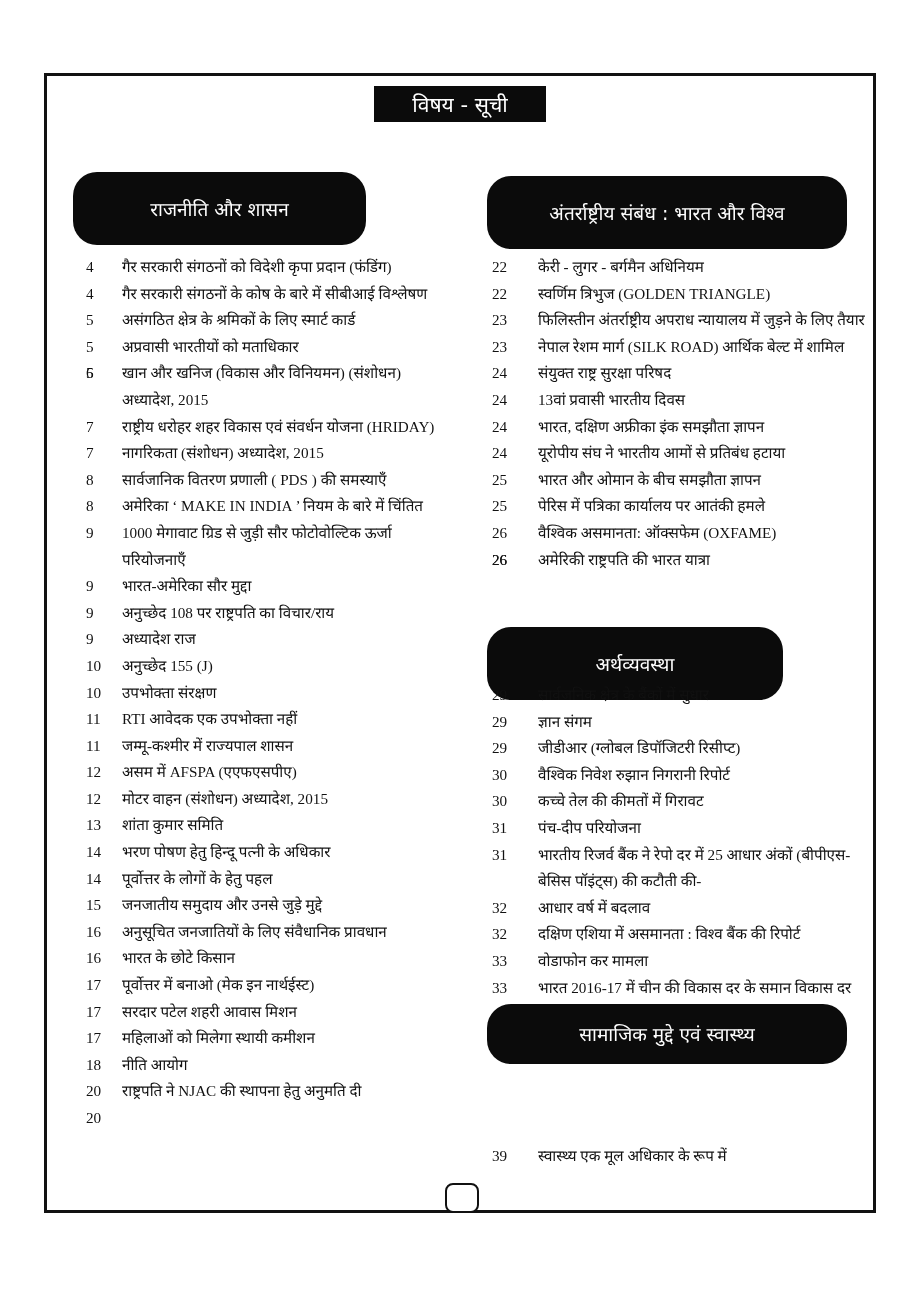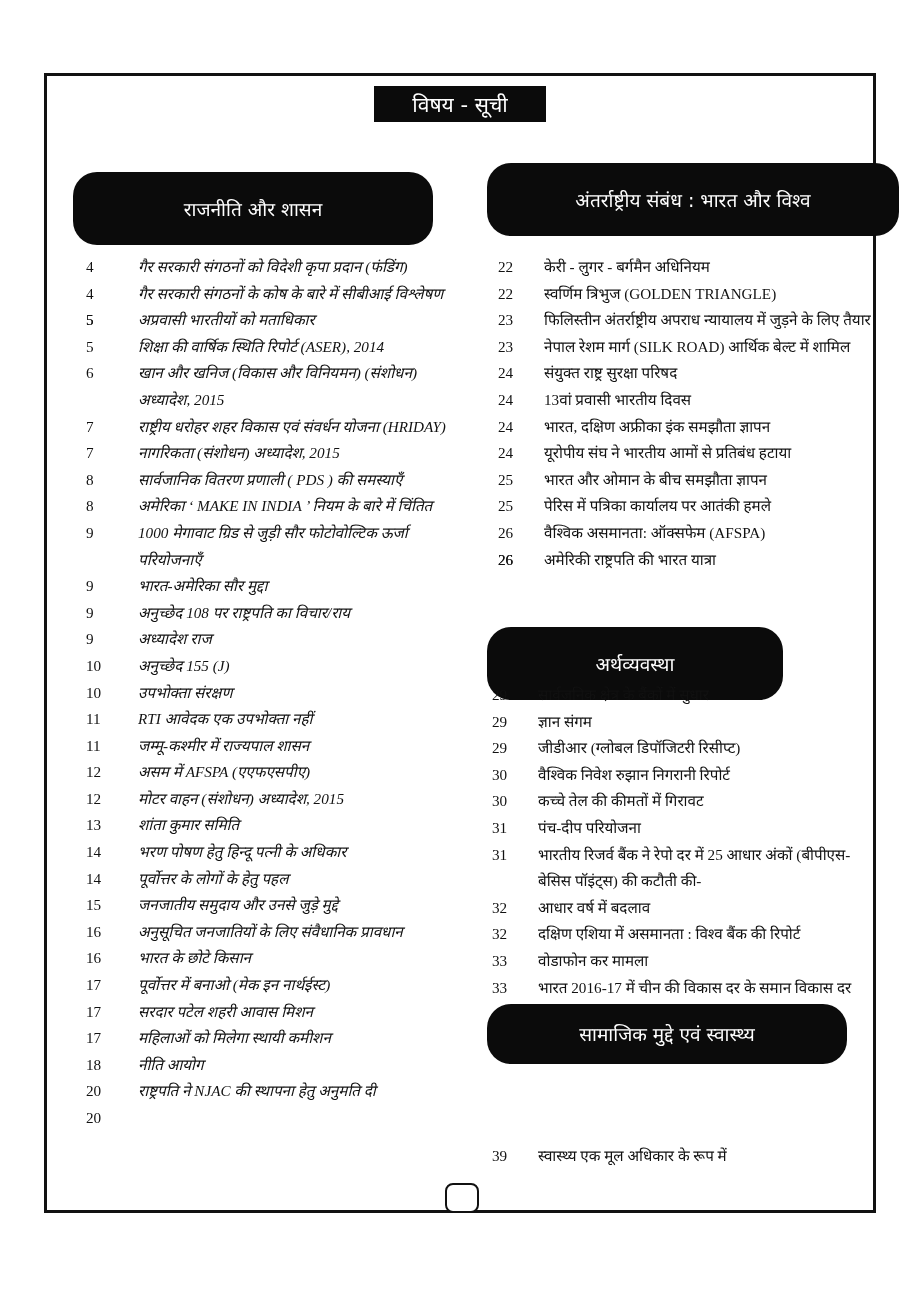--- a/index.html
+++ b/index.html
@@ -11,53 +11,53 @@
                background: #0b0b0b; color: #fff; display: flex; align-items: center;
                justify-content: center; font-size: 21px; font-family: "DejaVu Sans", sans-serif; }
   .pill { position: absolute; background: #0b0b0b; color: #fff; border-radius: 24px;
           display: flex; align-items: center; justify-content: center;
           font-family: "DejaVu Sans", sans-serif; font-size: 19px; }
   .col { position: absolute; }
   .row { position: relative; font-size: 15.2px; line-height: 26.6px; }
   .row .pg { position: absolute; left: 0; top: 0; width: 30px; text-align: left; }
   .row .txt { display: block; white-space: normal; }
   .left .row .pg { left: 0; }
-  .left .row .txt { margin-left: 52px; width: 330px; font-style: italic; }
+  .left .row .txt { margin-left: 36px; width: 330px; }
   .right .row .txt { margin-left: 46px; width: 330px; }
   .page-box { position: absolute; left: 445px; top: 1183px; width: 30px; height: 26px;
               border: 2.5px solid #111; border-radius: 8px; background: #fff; }
 </style>
 </head>
 <body>
 
 <div class="frame"></div>
 
 <div class="title-box">विषय - सूची</div>
 
-<div class="pill" style="left:73px; top:172px; width:360px; height:73px;">राजनीति और शासन</div>
+<div class="pill" style="left:73px; top:172px; width:293px; height:73px;">राजनीति और शासन</div>
 
 <div class="col left" id="col-politics" style="left:86px; top:254px;">
     <div class="row">
       <span class="pg">4</span>
       <span class="txt">गैर सरकारी संगठनों को विदेशी कृपा प्रदान (फंडिंग)</span>
     </div>
     <div class="row">
       <span class="pg">4</span>
       <span class="txt">गैर सरकारी संगठनों के कोष के बारे में सीबीआई विश्लेषण</span>
     </div>
     <div class="row">
       <span class="pg">5</span>
+      <span class="txt">असंगठित क्षेत्र के श्रमिकों के लिए स्मार्ट कार्ड</span>
     </div>
     <div class="row">
       <span class="pg">5</span>
       <span class="txt">अप्रवासी भारतीयों को मताधिकार</span>
     </div>
     <div class="row">
       <span class="pg">5</span>
-      <span class="txt">शिक्षा की वार्षिक स्थिति रिपोर्ट (ASER), 2014</span>
     </div>
     <div class="row">
       <span class="pg">6</span>
       <span class="txt">खान और खनिज (विकास और विनियमन) (संशोधन) अध्यादेश, 2015</span>
     </div>
     <div class="row">
       <span class="pg">7</span>
       <span class="txt">राष्ट्रीय धरोहर शहर विकास एवं संवर्धन योजना (HRIDAY)</span>
     </div>
     <div class="row">
@@ -154,23 +154,23 @@
     </div>
     <div class="row">
       <span class="pg">20</span>
       <span class="txt">राष्ट्रपति ने NJAC की स्थापना हेतु अनुमति दी</span>
     </div>
     <div class="row">
       <span class="pg">20</span>
     </div>
   </div>
 
-<div class="pill" style="left:487px; top:163px; width:412px; height:73px;">अंतर्राष्ट्रीय संबंध : भारत और विश्व</div>
-
-<div class="col right" id="col-international" style="left:492px; top:254px;margin-left:6px;">
+<div class="pill" style="left:487px; top:176px; width:360px; height:73px;">अंतर्राष्ट्रीय संबंध : भारत और विश्व</div>
+
+<div class="col right" id="col-international" style="left:492px; top:254px;">
     <div class="row">
       <span class="pg">22</span>
       <span class="txt">केरी - लुगर - बर्गमैन अधिनियम</span>
     </div>
     <div class="row">
       <span class="pg">22</span>
       <span class="txt">स्वर्णिम त्रिभुज (GOLDEN TRIANGLE)</span>
     </div>
     <div class="row">
       <span class="pg">23</span>
@@ -199,21 +199,21 @@
     <div class="row">
       <span class="pg">25</span>
       <span class="txt">भारत और ओमान के बीच समझौता ज्ञापन</span>
     </div>
     <div class="row">
       <span class="pg">25</span>
       <span class="txt">पेरिस में पत्रिका कार्यालय पर आतंकी हमले</span>
     </div>
     <div class="row">
       <span class="pg">26</span>
-      <span class="txt">वैश्विक असमानता: ऑक्सफेम (AFSPA)</span>
+      <span class="txt">वैश्विक असमानता: ऑक्सफेम (OXFAME)</span>
     </div>
     <div class="row">
       <span class="pg">26</span>
     </div>
     <div class="row">
       <span class="pg">26</span>
       <span class="txt">अमेरिकी राष्ट्रपति की भारत यात्रा</span>
     </div>
   </div>
 

